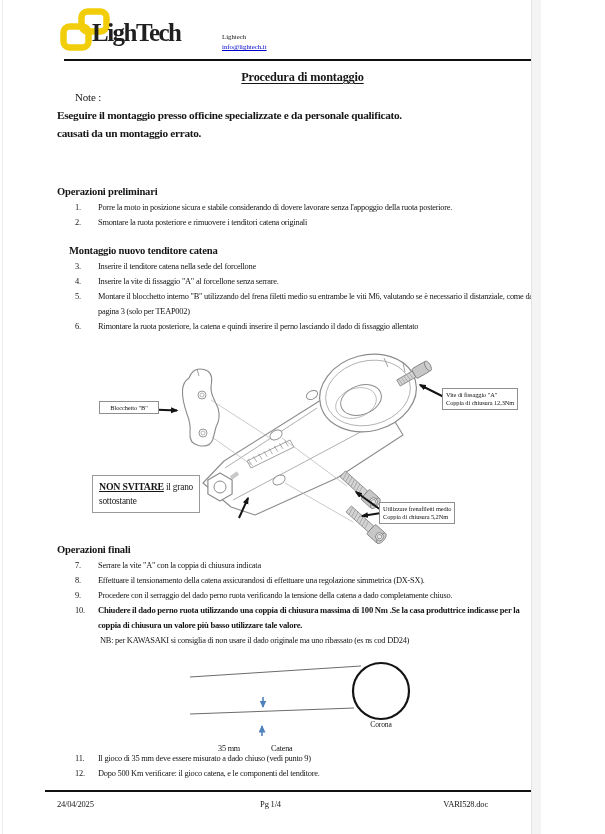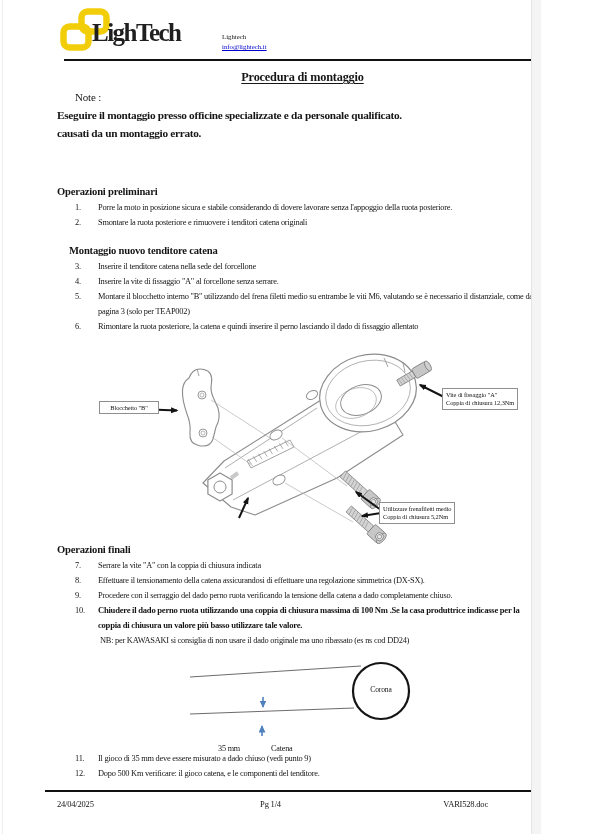--- a/index.html
+++ b/index.html
@@ -36,21 +36,21 @@
   .diagram{position:absolute;}
   .co{position:absolute;border:1px solid #8f8f8f;background:#fff;padding:1.5px 3px;
       font-size:6.4px;line-height:1.3;letter-spacing:-0.1px;white-space:nowrap;}
   .co.center{text-align:center;}
   .warn-box{position:absolute;border:1px solid #9a9a9a;background:#fff;padding:3px 6px;
             font-size:9.3px;line-height:1.55;letter-spacing:-0.2px;white-space:nowrap;}
   .warn-box .wb{font-weight:bold;text-decoration:underline;font-size:9.8px;}
 
   
   .chain-label{position:absolute;font-size:8.2px;letter-spacing:-0.2px;white-space:nowrap;margin-top:24px;}
-  .corona-label{position:absolute;text-align:center;font-size:7.5px;letter-spacing:-0.1px;}
+  .corona-label{position:absolute;text-align:center;font-size:7.5px;letter-spacing:-0.1px;margin-top:35px;}
 
   
   .footer-text{position:absolute;top:799px;font-size:8.5px;letter-spacing:-0.2px;}
   .f-center{left:0;right:0;text-align:center;}
 </style>
 </head>
 <body>
 
 <div class="page">
   <div class="left-line"></div>
@@ -189,20 +189,24 @@
       <line x1="154" y1="168" x2="163" y2="148" stroke="#141414" stroke-width="2" marker-end="url(#ah)"></line>
       <line x1="296" y1="160" x2="271" y2="142" stroke="#141414" stroke-width="2" marker-end="url(#ah)"></line>
       <line x1="296" y1="163" x2="277" y2="166" stroke="#141414" stroke-width="2" marker-end="url(#ah)"></line>
     </svg>
 
     <div class="co center" style="left:14px;top:51px;width:52px;">Blocchetto "B"</div>
     <div class="co" style="left:357px;top:38px;">
       <div>Vite di fissaggio "A"</div>
       <div>Coppia di chiusura 12,3Nm</div>
     </div>
+    <div class="warn-box" style="left:7px;top:125px;">
+      <div><span class="wb">NON SVITARE</span><span> il grano</span></div>
+      <div>sottostante</div>
+    </div>
     <div class="co" style="left:294px;top:152px;">
       <div>Utilizzare  frenafiletti medio</div>
       <div>Coppia di chiusura 5,2Nm</div>
     </div>
   </div>
 
   <div class="sec-head" style="top:544px;">Operazioni finali</div>
   <div class="olist" style="top:558px;">
     <div class="row">
       <span class="num">7.</span>

